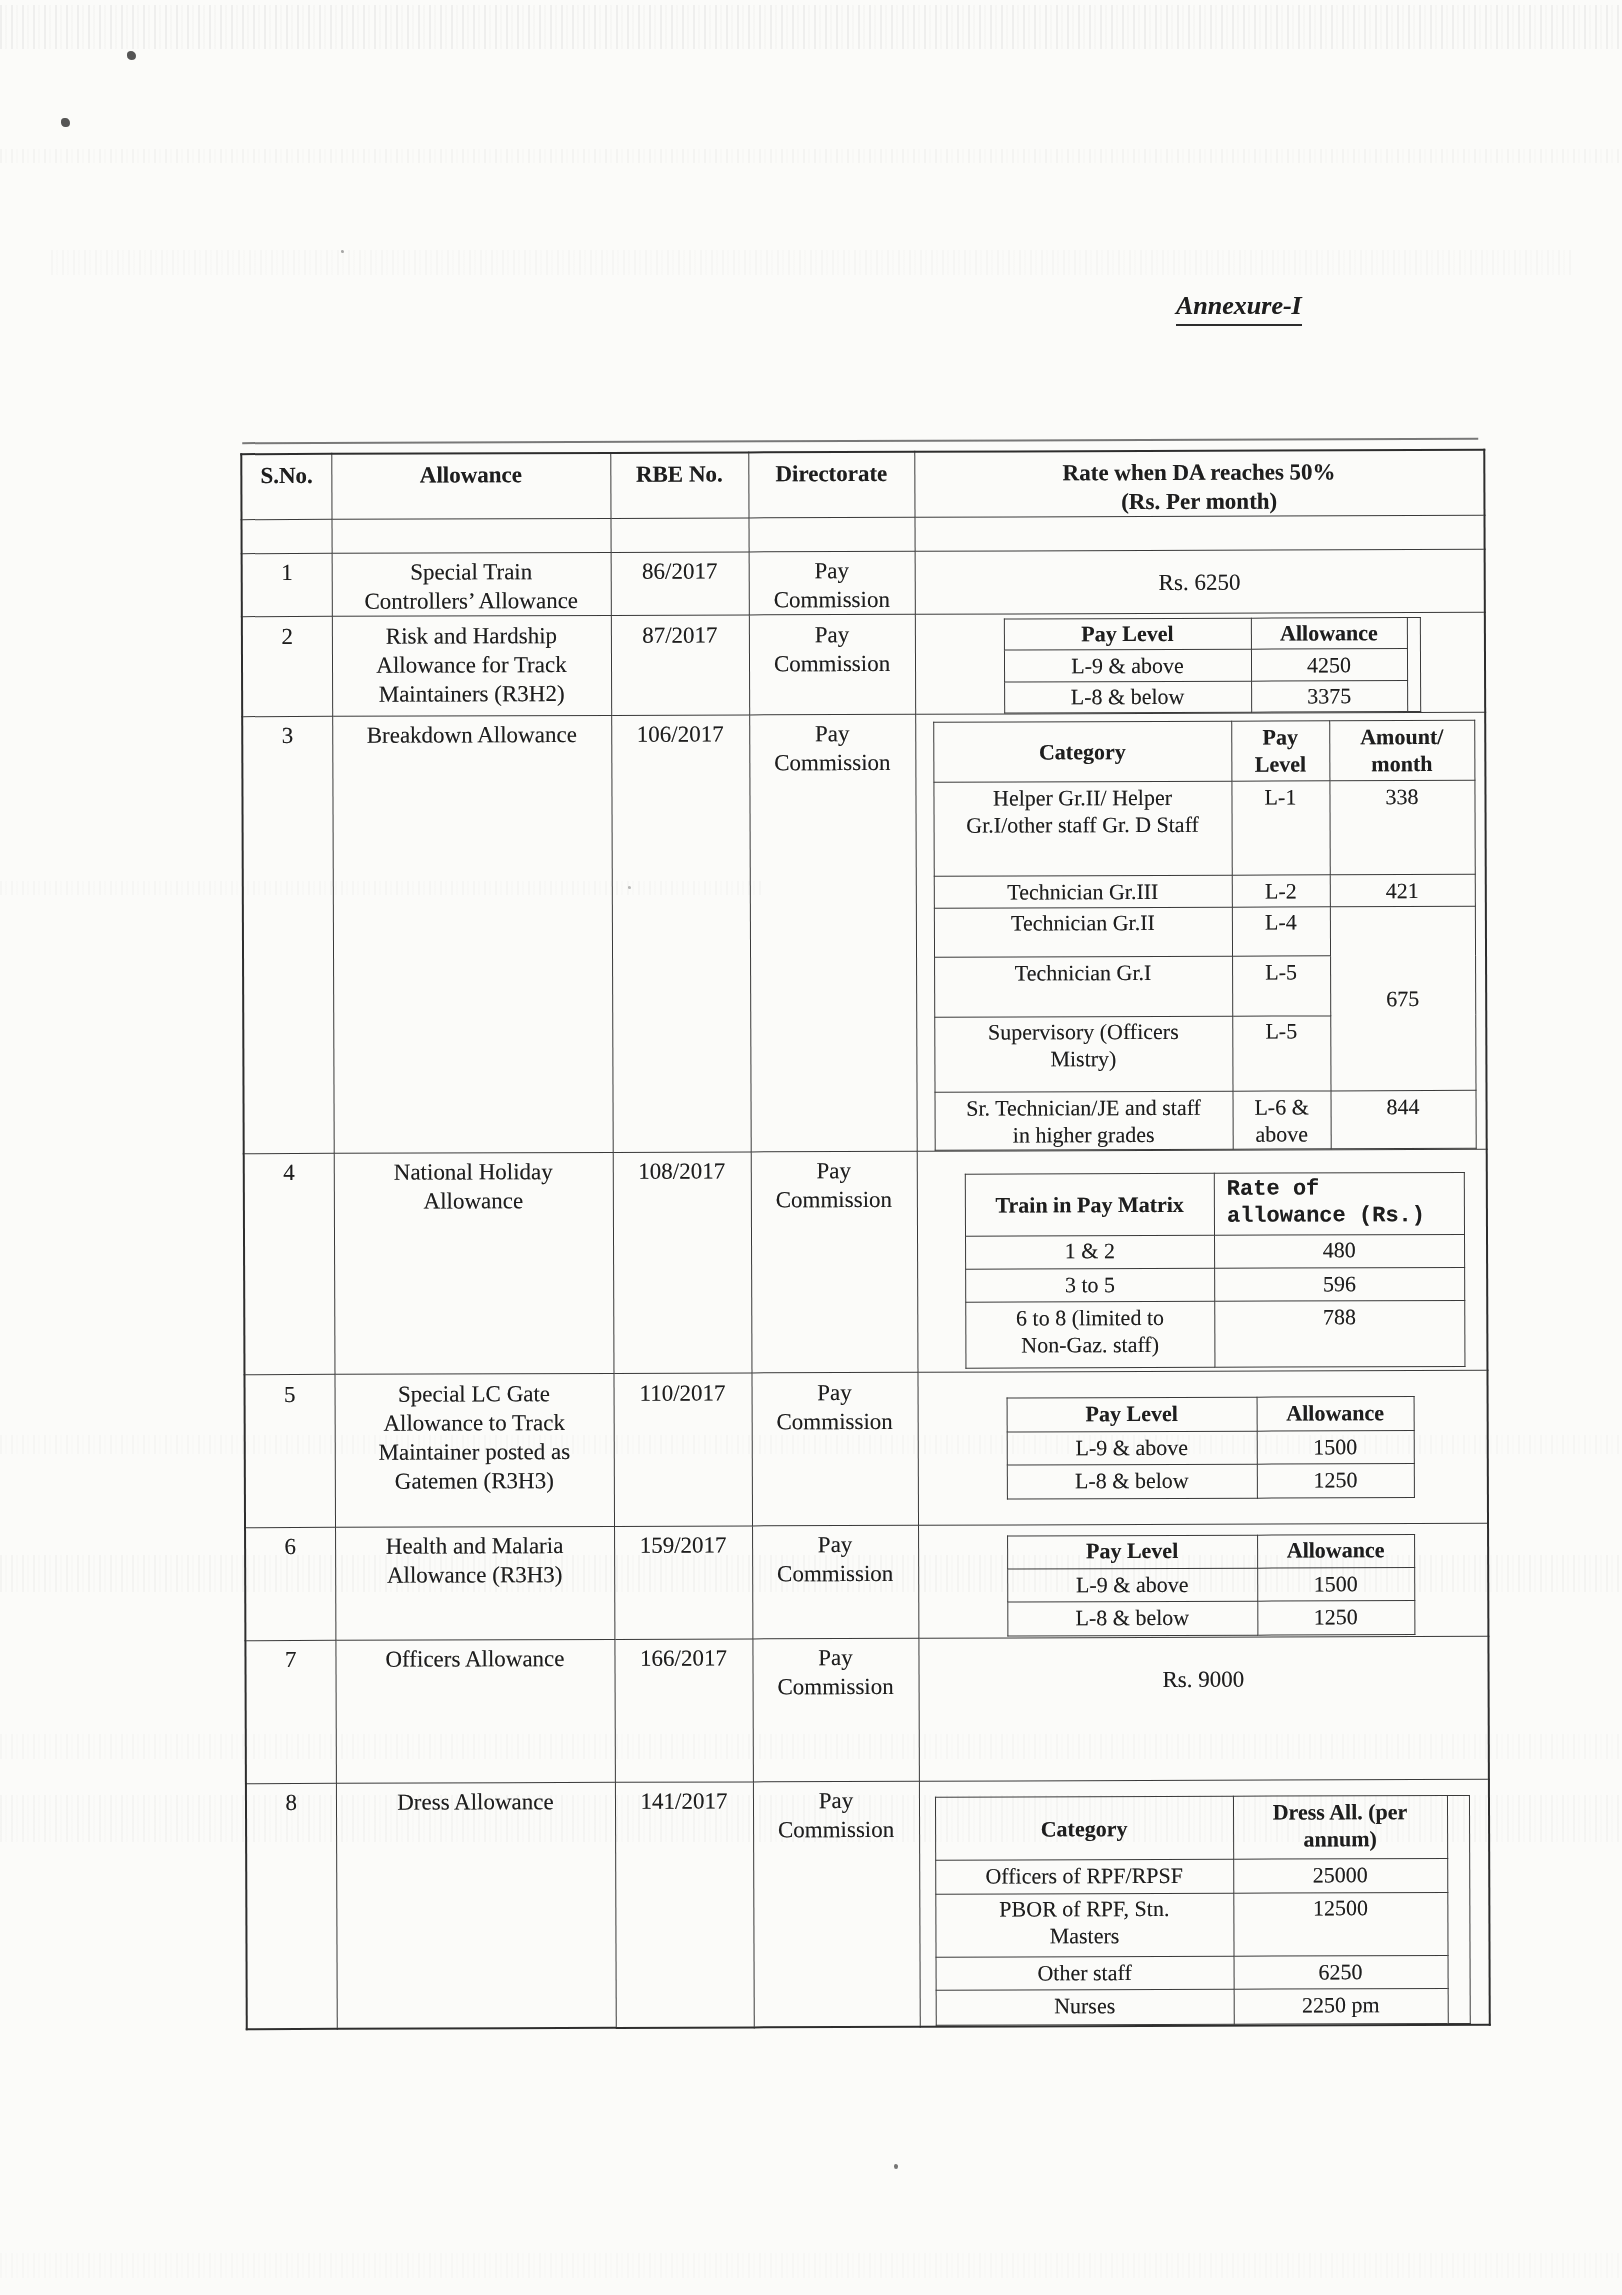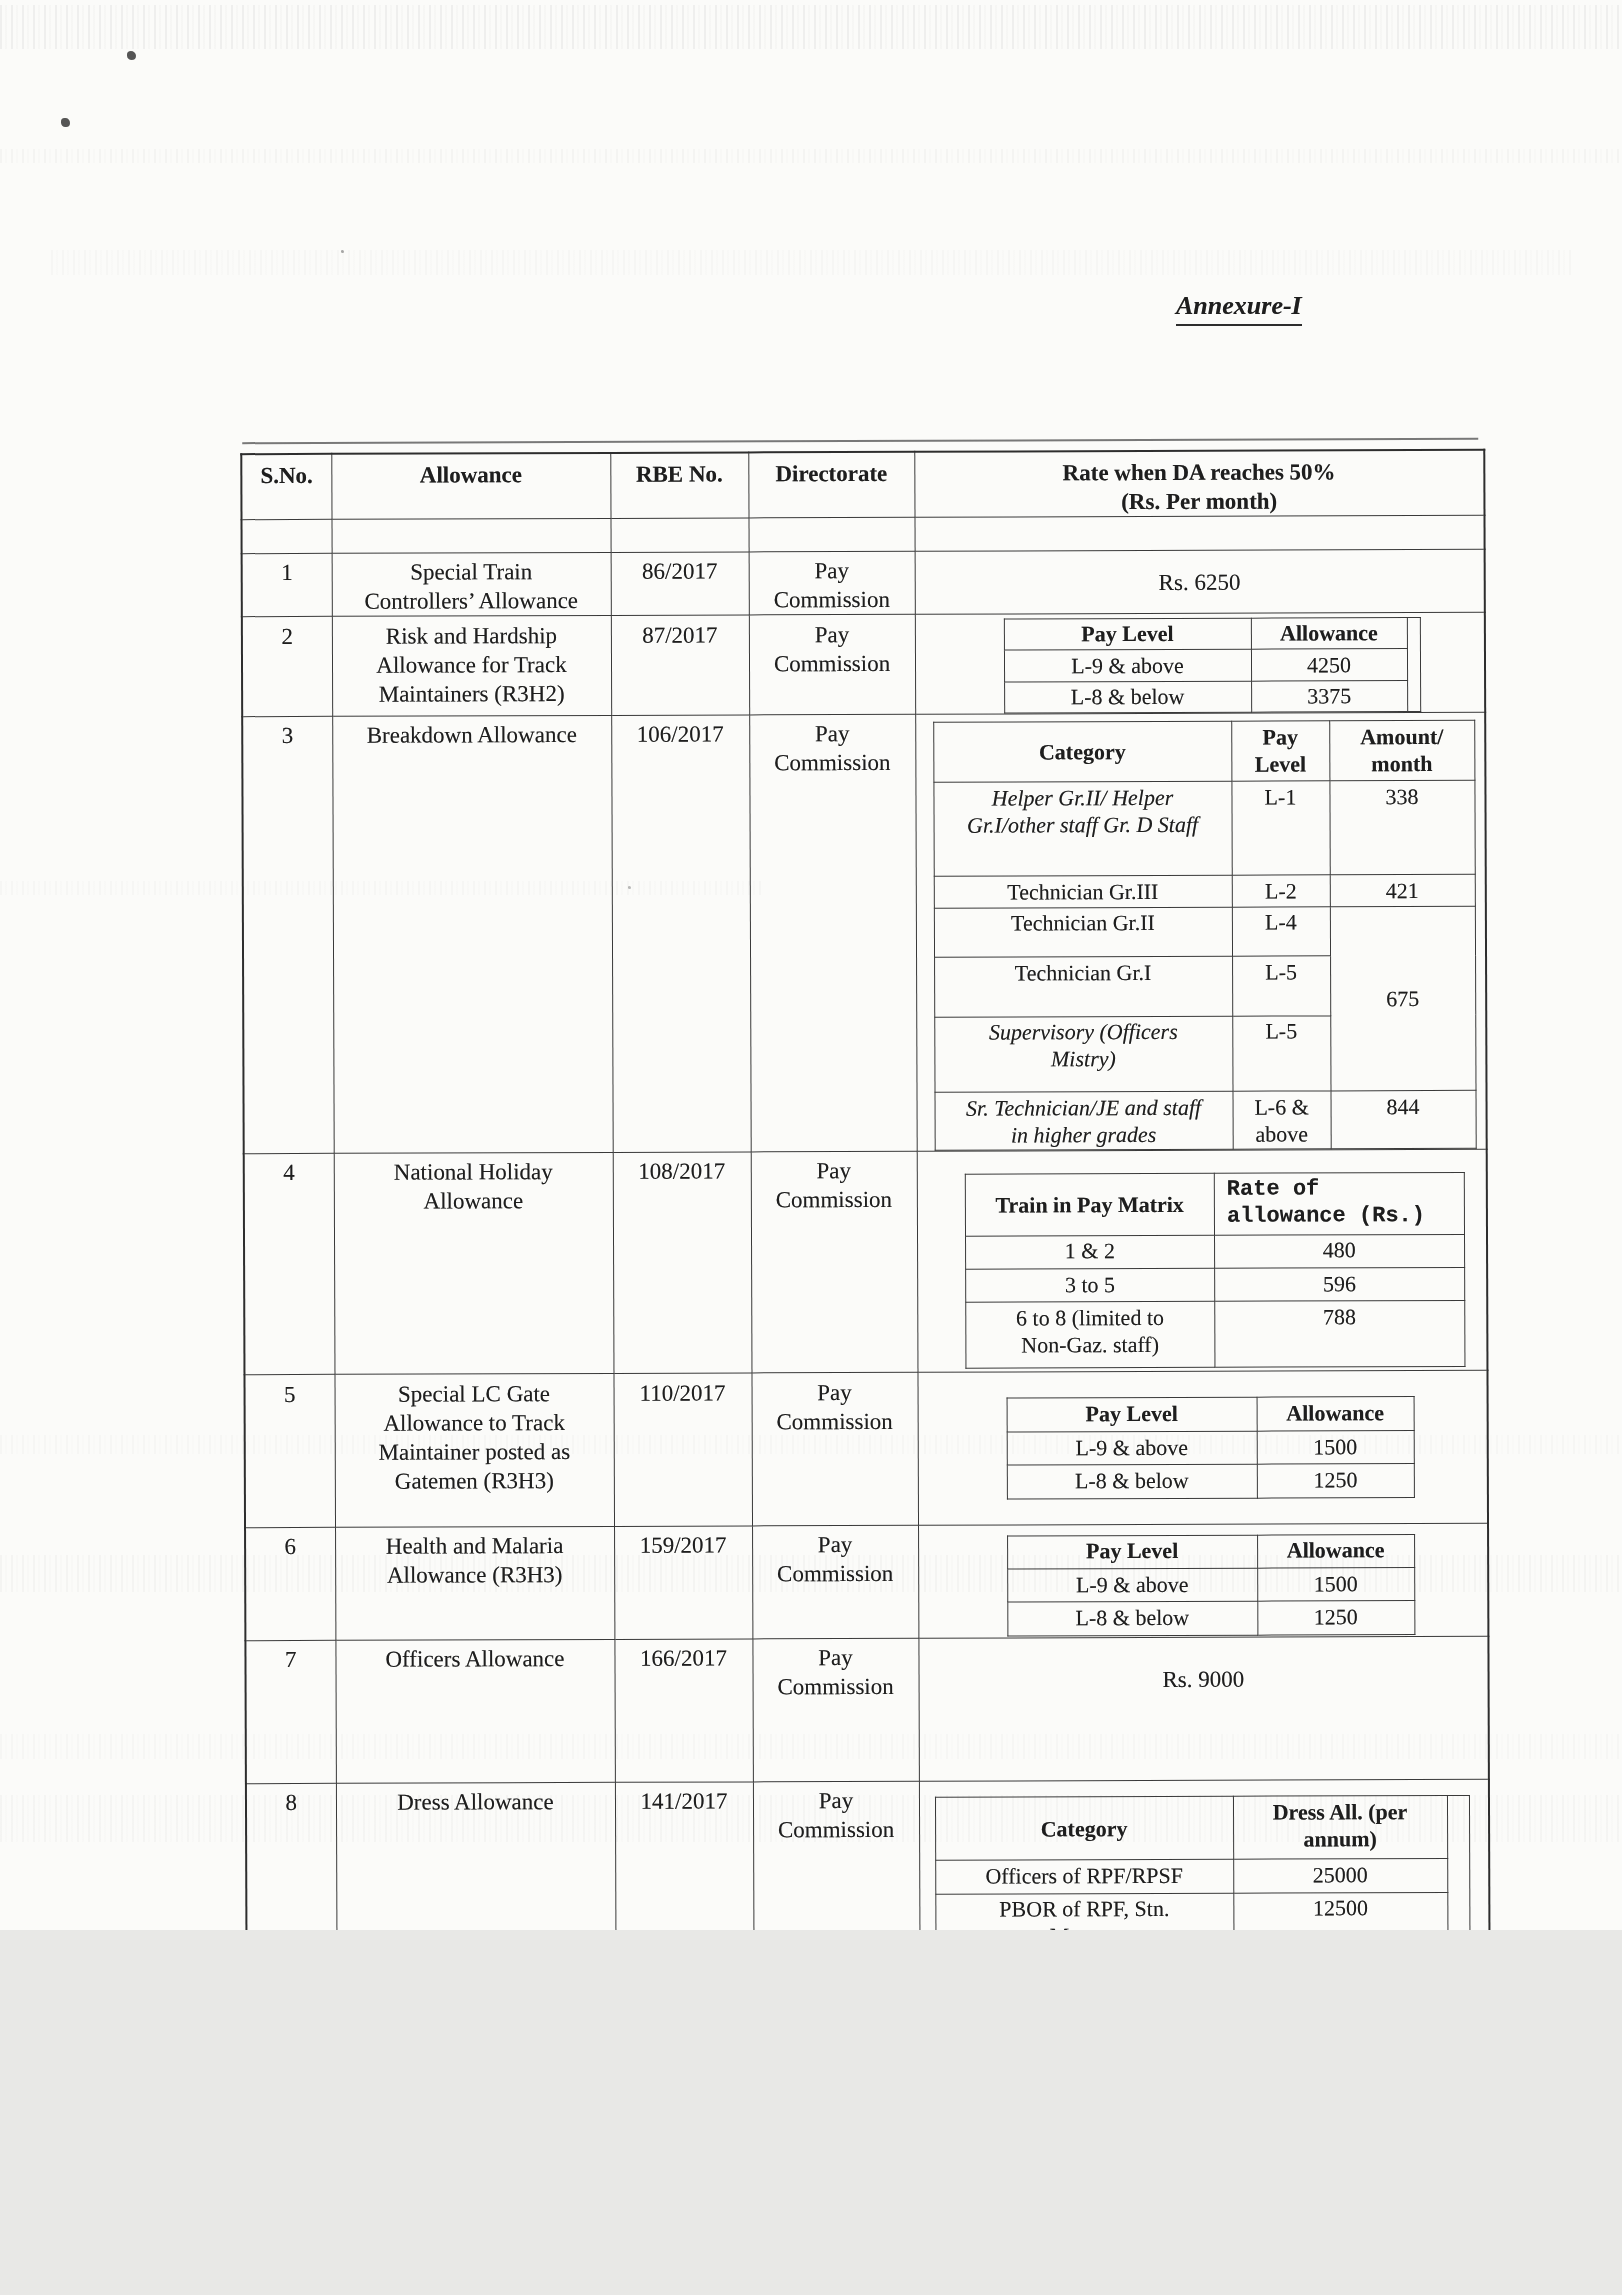--- a/index.html
+++ b/index.html
@@ -1,18 +1,18 @@
 <!DOCTYPE html>
 <html style="font-size:13.5px"><head>
 <meta charset="utf-8">
 <style>
   html,body{margin:0;padding:0;}
   body{background:#e8e8e6;}
   .page{
-    position:relative; width:1623px; height:1930px; overflow:hidden;
+    position:relative; width:1623px; height:2295px; overflow:hidden;
     background:#fbfbf9;
     font-family:"Liberation Serif","DejaVu Serif",serif;
     color:#1e1e1e;
   }
   .page *{box-sizing:content-box;}
   
   .band{
     position:absolute;
     background-image:repeating-linear-gradient(90deg, rgba(90,90,90,.13) 0 1.7px, transparent 1.7px 5px, rgba(120,120,120,.07) 5px 6.8px, transparent 6.8px 11px);
     filter:blur(0.5px);
@@ -45,21 +45,21 @@
     text-shadow:0 0 0.5px rgba(30,30,30,.45);
   }
   .main tr.head td{padding-top:6px;}
   .b{font-weight:bold;}
   .mw150{display:inline-block; max-width:127px;}
   .mw190{display:inline-block; max-width:161px;}
   .mw220{display:inline-block; max-width:186px;}
   .mw240{display:inline-block; max-width:203px;font-family:Liberation Mono, monospace;}
   .mw260{display:inline-block; max-width:220px;}
   .mw280{display:inline-block; max-width:237px;}
-  .mw300{display:inline-block; max-width:254px;font-style:italic;}
+  .mw300{display:inline-block; max-width:254px;}
   .mw160{display:inline-block; max-width:135px;}
   
   .hhead>td{height:58px;}
   .hsp>td{height:29px;}
   .hr1>td{height:57px;}
   .hr2>td{height:91px;}
   .hr3>td{height:412px;}
   .hr4>td{height:216px;}
   .hr5>td{height:147px;}
   .hr6>td{height:108px;}

